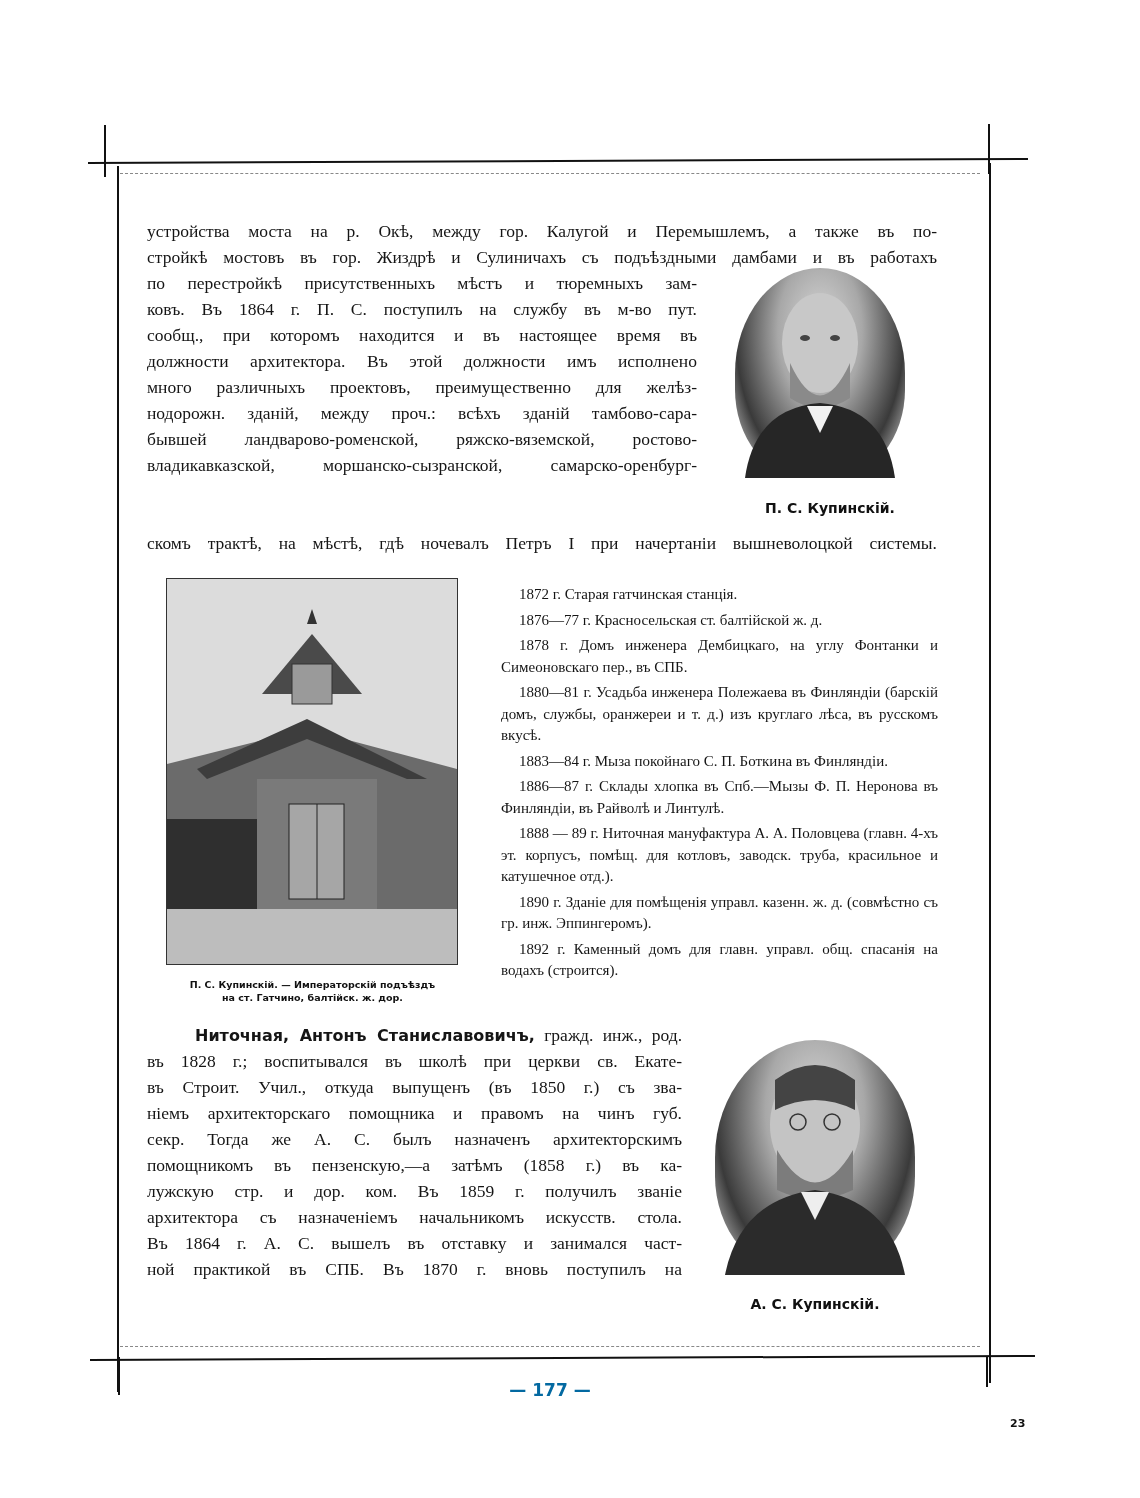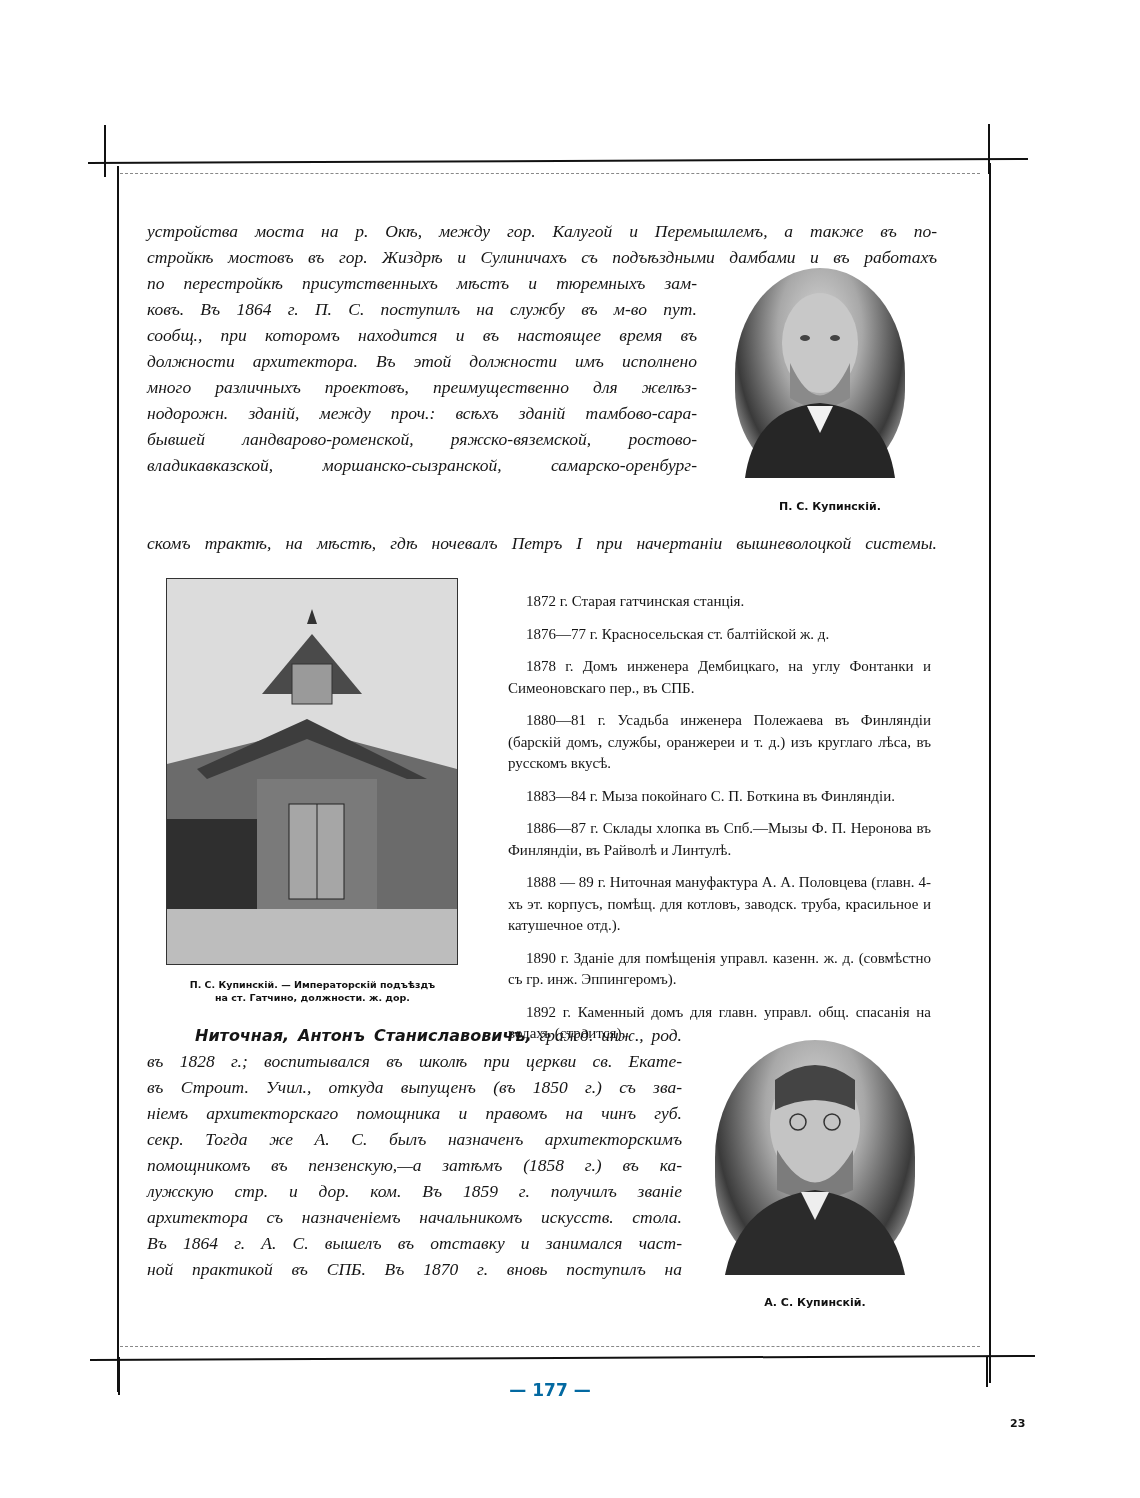--- a/index.html
+++ b/index.html
@@ -12,40 +12,40 @@
   
   .hline { position: absolute; background: #111; }
   .vline { position: absolute; background: #111; }
   .dash { position: absolute; height: 0; border-top: 1px dashed #888; }
 
   .body-text {
     position: absolute; font-family: "Liberation Serif", "DejaVu Serif", serif;
     font-size: 17.5px; line-height: 26px; text-align: justify; color: #151515;
   }
   .line { display: block; white-space: nowrap; text-align-last: justify; }
-  .bodyline { height: 26px; font-style: italic; }
+  .bodyline { height: 26px; }
 
   .portrait {
     position: absolute; border-radius: 50% 50% 42% 42%;
     background: radial-gradient(ellipse at 50% 30%, #d9d9d9 0%, #a8a8a8 35%, #3a3a3a 70%, #ffffff 100%);
   }
   .caption-small {
     position: absolute; font-family: "DejaVu Sans", "Liberation Sans", sans-serif;
-    font-weight: bold; font-size: 11px; color: #111; text-align: center;
+    font-weight: bold; font-size: 14px; color: #111; text-align: center;
   }
   .photo-frame {
     position: absolute; border: 1px solid #333;
     background: linear-gradient(#e6e6e6 0%, #d8d8d8 30%, #8f8f8f 55%, #4b4b4b 75%, #b9b9b9 100%);
   }
 
   .list {
     position: absolute; font-family: "Liberation Serif", "DejaVu Serif", serif;
     font-size: 15px; line-height: 21.5px; color: #151515;
   }
-  .list .item { margin: 11px; text-indent: 18px; text-align: justify; }
+  .list .item { margin: 4px; text-indent: 18px; text-align: justify; }
 
   .bold-name { font-family: "DejaVu Sans", "Liberation Sans", sans-serif; font-weight: bold; font-size: 16px; }
 
   .folio {
     position: absolute; font-family: "DejaVu Sans", "Liberation Sans", sans-serif;
     font-weight: bold; font-size: 17px; color: #0369a1;
   }
   .sheet-num {
     position: absolute; font-family: "DejaVu Sans", "Liberation Sans", sans-serif;
     font-weight: bold; font-size: 11px; color: #111;
@@ -106,21 +106,21 @@
       <rect x="90" y="200" width="120" height="130" fill="#7a7a7a"></rect>
       <rect x="122" y="225" width="55" height="95" fill="#a6a6a6" stroke="#222"></rect>
       <line x1="150" y1="225" x2="150" y2="320" stroke="#222"></line>
       <rect x="0" y="240" width="90" height="90" fill="#2f2f2f"></rect>
       <rect x="0" y="330" width="290" height="55" fill="#bdbdbd"></rect>
       <polygon points="140,45 150,45 145,30" fill="#333"></polygon>
     </svg>
   </div>
   <div class="caption-small" style="left:150px;top:978px;width:325px;font-size:9.5px;line-height:13px;">
     <div>П. С. Купинскій. — Императорскій подъѣздъ</div>
-    <div>на ст. Гатчино, должности. ж. дор.</div>
+    <div>на ст. Гатчино, балтійск. ж. дор.</div>
   </div>
 
   <div class="list" style="left:497px;top:580px;width:445px;">
     <p class="item">1872 г. Старая гатчинская станція.</p>
     <p class="item">1876—77 г. Красносельская ст. балтійской ж. д.</p>
     <p class="item">1878 г. Домъ инженера Дембицкаго, на углу Фонтанки и Симеоновскаго пер., въ СПБ.</p>
     <p class="item">1880—81 г. Усадьба инженера Полежаева въ Финляндіи (барскій домъ, службы, оранжереи и т. д.) изъ круглаго лѣса, въ русскомъ вкусѣ.</p>
     <p class="item">1883—84 г. Мыза покойнаго С. П. Боткина въ Финляндіи.</p>
     <p class="item">1886—87 г. Склады хлопка въ Спб.—Мызы Ф. П. Неронова въ Финляндіи, въ Райволѣ и Линтулѣ.</p>
     <p class="item">1888 — 89 г. Ниточная мануфактура А. А. Половцева (главн. 4-хъ эт. корпусъ, помѣщ. для котловъ, заводск. труба, красильное и катушечное отд.).</p>

